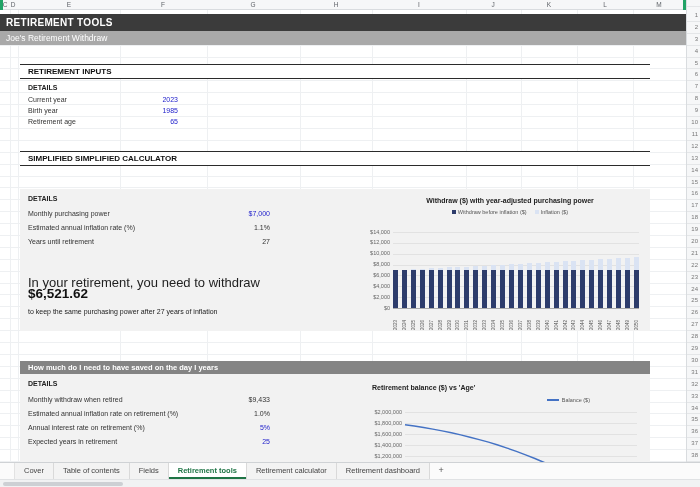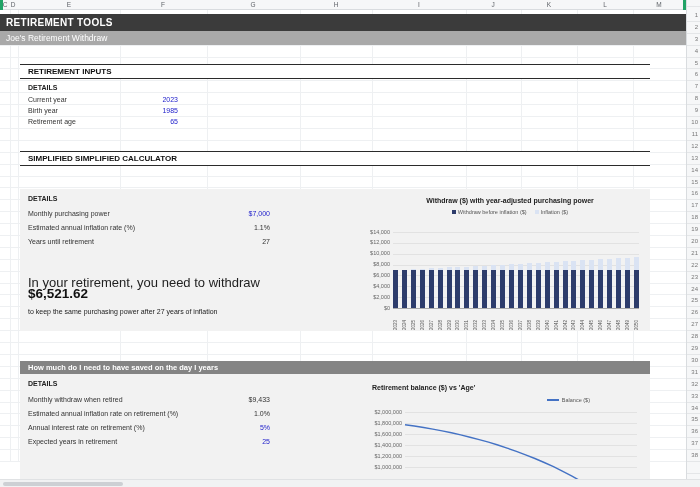--- a/index.html
+++ b/index.html
@@ -427,16 +427,28 @@
         <div class="gridline2" style="top: 72px;"></div>
         <div class="ylab2" style="top: 68.5px;">$1,200,000</div>
         <div class="gridline2" style="top: 83px;"></div>
         <div class="ylab2" style="top: 79.5px;">$1,000,000</div>
         <svg width="232" height="110" viewBox="0 0 232 110" style="position: absolute; left: 35px; top: 28px; overflow: visible;">
           <polyline points="0.0,12.7 9.3,14.0 18.6,15.5 27.8,17.1 37.1,18.9 46.4,20.8 55.7,22.9 65.0,25.2 74.2,27.6 83.5,30.2 92.8,33.0 102.1,36.1 111.4,39.3 120.6,42.8 129.9,46.5 139.2,50.5 148.5,54.7 157.8,59.3 167.0,64.1 176.3,69.3 185.6,74.8 194.9,80.6 204.2,86.8 213.4,93.4 222.7,100.4 232.0,107.8" fill="none" stroke="#4472c4" stroke-width="1.4"></polyline>
         </svg>
       </div>
   </div>
 
+  <div class="tabbar">
+    <div class="tabspacer"></div>
+    <div style="display:flex;" id="tabs-container">
+        <div class="tab">Cover</div>
+        <div class="tab">Table of contents</div>
+        <div class="tab">Fields</div>
+        <div class="tab active">Retirement tools</div>
+        <div class="tab">Retirement calculator</div>
+        <div class="tab">Retirement dashboard</div>
+      </div>
+    <div class="tab-add">+</div>
+  </div>
   <div class="scrollstrip"></div>
   <div class="hthumb"></div>
 
 </div>
 
 </body></html>

